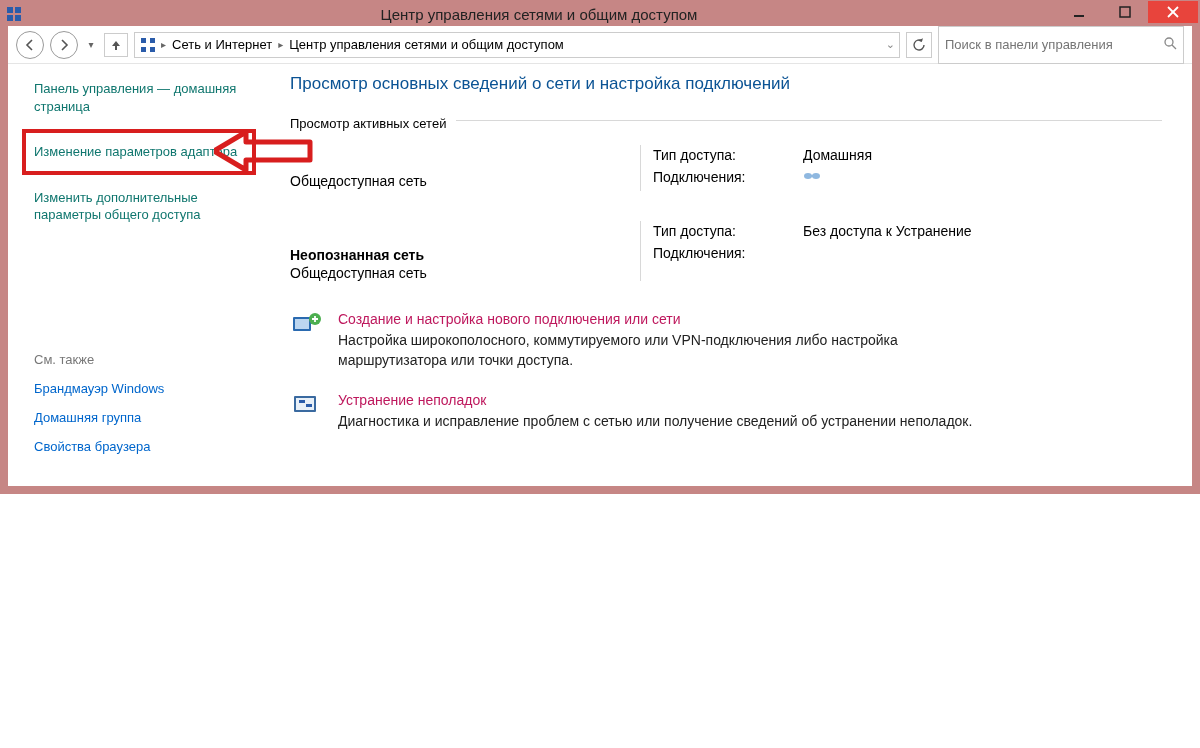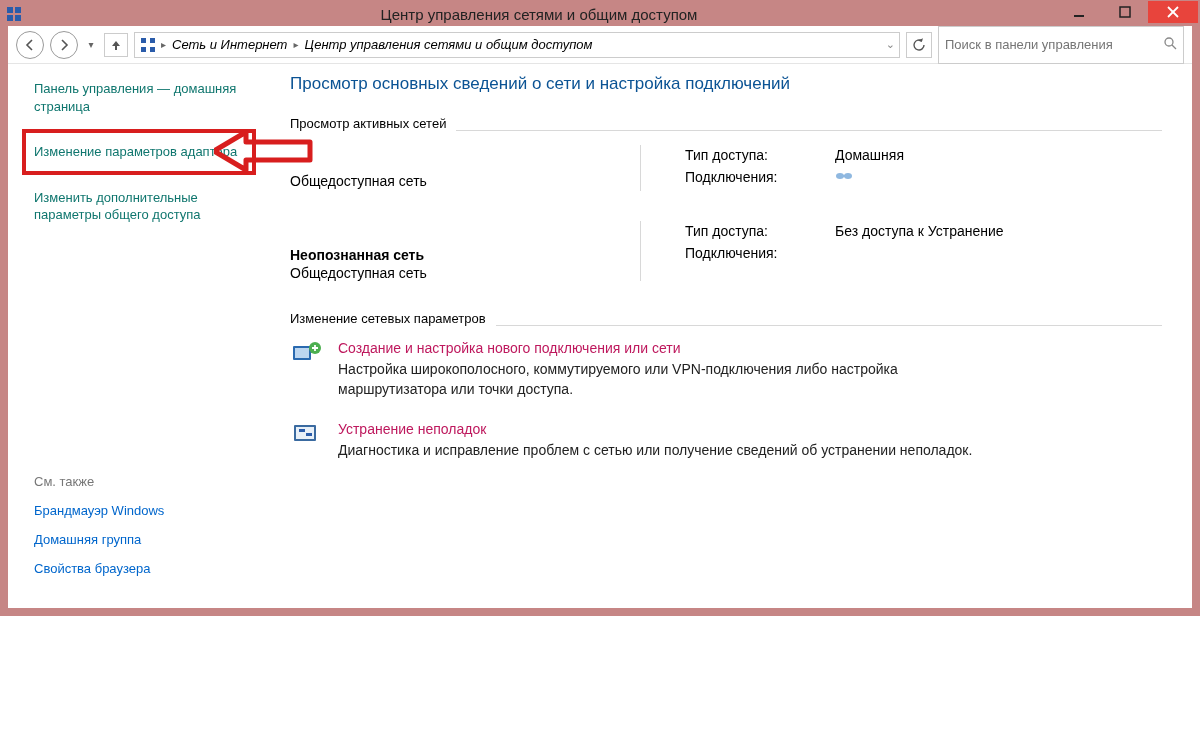--- a/index.html
+++ b/index.html
@@ -6,21 +6,21 @@
 body {
   font-family: "Segoe UI", Tahoma, sans-serif;
   font-size: 13px;
   background: #fff;
   width: 1200px;
   height: 748px;
   overflow: hidden;
 }
 .window-frame {
   width: 1200px;
-  height: 616px;
+  height: 494px;
   border: 8px solid #c68685;
   background: #fff;
   position: relative;
 }
 .titlebar {
   height: 24px;
   background: #c68685;
   display: flex;
   align-items: center;
   padding: 0 0 0 4px;
@@ -75,21 +75,21 @@
   flex: 1;
   height: 26px;
   border: 1px solid #ccc;
   display: flex;
   align-items: center;
   padding: 0 4px;
   gap: 4px;
   font-size: 13px;
   min-width: 0;
 }
-.breadcrumb-box .crumb { color: #000; white-space: nowrap; padding: 0 2px; font-style: italic;}
+.breadcrumb-box .crumb { color: #000; white-space: nowrap; padding: 0 2px;}
 .breadcrumb-box .sep { color: #666; font-size: 10px;}
 .breadcrumb-box .spacer { flex: 1; }
 .mini-icon { width: 18px; height: 18px; display:inline-flex; align-items:center; justify-content:center;}
 .refresh-btn {
   width: 26px; height: 26px;
   border: 1px solid #ccc;
   display: flex; align-items: center; justify-content: center;
   color: #666;
 }
 .search-box {
@@ -132,33 +132,33 @@
   padding: 10px 30px 10px 30px;
   position: relative;
 }
 .main-heading {
   color: #0b5394;
   font-size: 17px;
   font-weight: 400;
   margin-bottom: 22px;
 }
 .fieldset {
-  display:flex; align-items:flex-end; gap:10px; margin-bottom:14px;
+  display:flex; align-items:flex-start; gap:10px; margin-bottom:14px;
 }
 .fieldset .fl { white-space:nowrap; }
 .fieldset .line { flex:1; border-top:1px solid #d8d8d8; margin-top:4px; }
 .networks-row {
   display: flex;
   gap: 30px;
   margin-bottom: 30px;
 }
 .net-left { width: 320px; padding-top:26px;}
 .net-name { font-weight: 600; font-size: 14px;}
 .net-type { font-size: 14px; margin-top:2px;}
-.net-right { flex:1; border-left:1px solid #d8d8d8; padding-left:44px; padding-top:2px;}
+.net-right { flex:1; border-left:1px solid #d8d8d8; padding-left:12px; padding-top:2px;}
 .prop-row { display:flex; margin-bottom:6px; font-size:14px;}
 .prop-label { width: 150px; }
 .prop-val { flex:1; }
 .action-item { display:flex; gap:14px; margin-bottom:22px; }
 .action-icon { width:34px; height:30px; flex-shrink:0; display:flex; align-items:flex-start; justify-content:center;}
 .action-body { flex:1; max-width: 640px;}
 .action-link { color: #be185d; cursor:pointer; font-size:14px; margin-bottom:4px;}
 .action-desc { font-size:14px; color:#222; line-height:1.4;}
 .red-arrow {
   position: absolute;
@@ -306,24 +306,20 @@
             <div class="prop-label">Тип доступа:</div>
             <div class="prop-val">Без доступа к Устранение</div>
           </div>
           <div class="prop-row">
             <div class="prop-label">Подключения:</div>
             <div class="prop-val"></div>
           </div>
         </div>
       </div>
 
-      <div class="fieldset" style="margin-top:30px;">
-        <span class="fl">Изменение сетевых параметров</span>
-        <span class="line"></span>
-      </div>
 
       <div class="action-item">
         <div class="action-icon">
           <svg width="32" height="28">
               <rect x="2" y="6" width="18" height="14" rx="1" fill="#2a6ab0"></rect>
               <rect x="4" y="8" width="14" height="10" fill="#bcd6f0"></rect>
               <circle cx="24" cy="8" r="6" fill="#4caf50"></circle>
               <path d="M24 5 L24 11 M21 8 L27 8" stroke="#fff" stroke-width="1.8"></path>
             </svg>
         </div>

